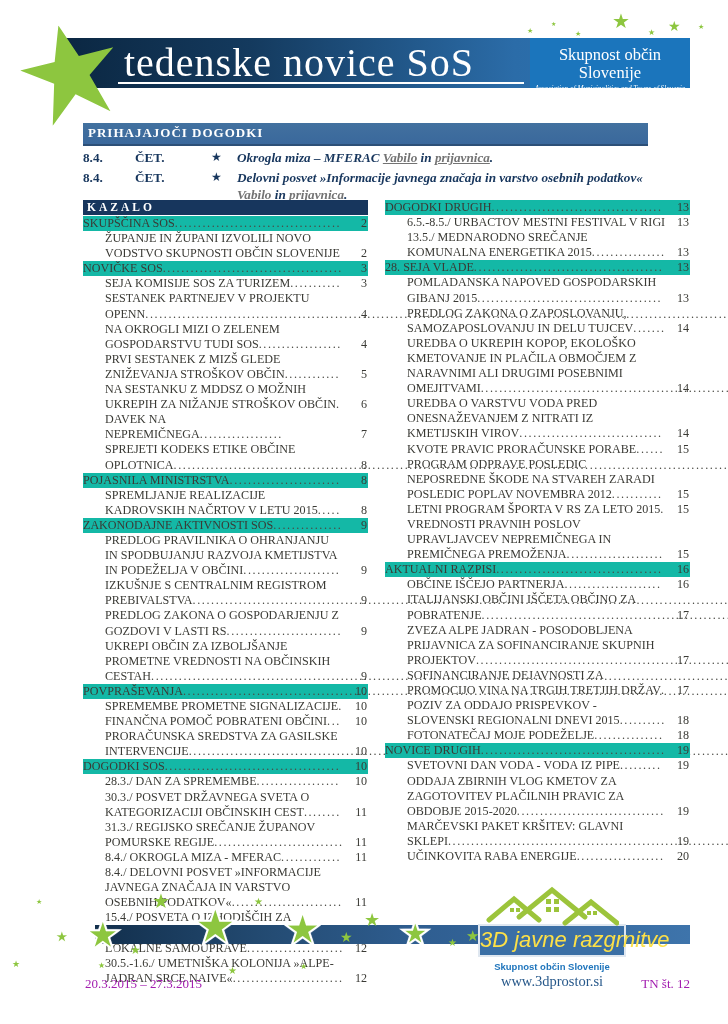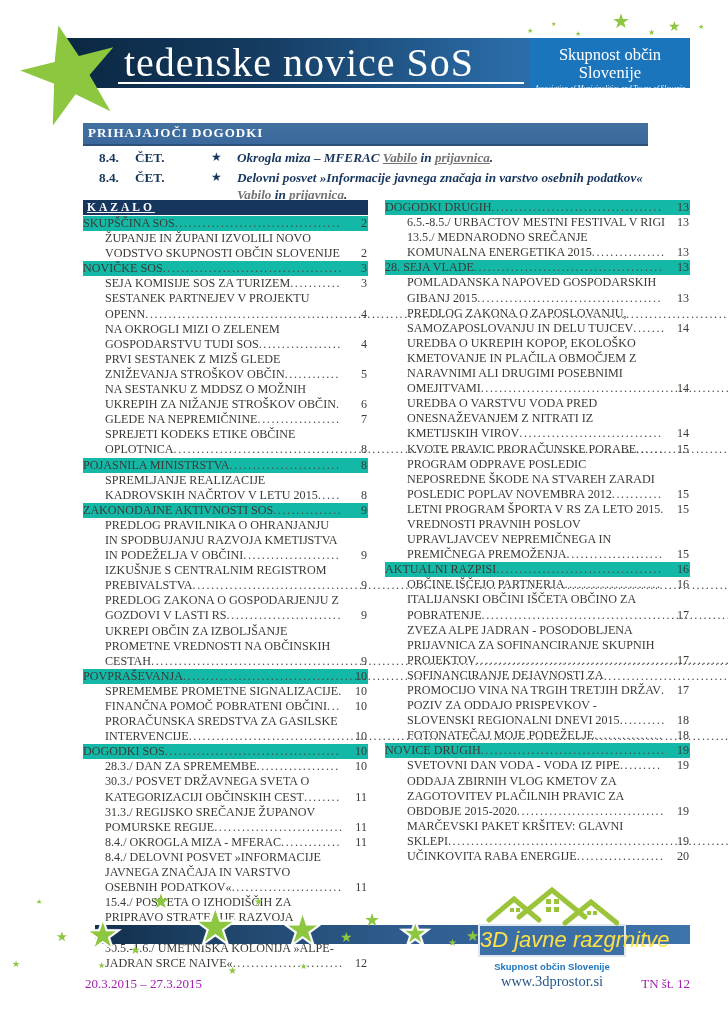--- a/index.html
+++ b/index.html
@@ -35,33 +35,33 @@
   .gstar.outlined { -webkit-text-stroke:2px #ffffff; text-shadow:0 0 2px #fff; }
   
   .upcoming { position:absolute; left:83px; top:123px; width:565px; }
   .blue-bar {
     background:linear-gradient(180deg,#42719f 0%,#3a689c 100%);
     border-bottom:2px solid #2c4f77;
     color:#fff; font-weight:bold; font-size:13px; letter-spacing:1px;
     padding:2px 4px 3px 5px;
   }
   .event-row { display:flex; align-items:flex-start; margin-top:3px; font-size:13.2px; font-weight:bold; font-style:italic; color:#17365d; line-height:17px; }
-  .ev-date { flex:0 0 52px; font-style:normal;text-align:center; }
+  .ev-date { flex:0 0 52px; font-style:normal; }
   .ev-day  { flex:0 0 76px; font-style:normal; }
   .ev-star { flex:0 0 26px; font-style:normal; color:#17365d; font-size:12px; }
   .ev-star::before { content:"★"; font-family:"DejaVu Sans", sans-serif; }
   .ev-text { flex:1 1 auto; }
   .ev-link { color:#737373; text-decoration:underline; cursor:pointer; }
   
   .toc { position:absolute; left:83px; top:200px; width:607px; display:flex; }
   .toc-col.left  { width:285px; margin-right:17px; }
   .toc-col.right { width:305px; }
   .navy-bar {
     background:#17365d; color:#fff; font-weight:bold; font-size:11.5px;
-    letter-spacing:3px; padding:1px 4px 2px 4px; margin-bottom:1px;text-decoration:underline;
+    letter-spacing:3px; padding:1px 4px 2px 4px; margin-bottom:1px;
   }
   .toc-row {
     position:relative; font-size:12.1px; line-height:15.1px;
     padding-right:24px; color:#3a3a35; cursor:pointer;
   }
   .toc-row.item { padding-left:22px; }
   .toc-row.section { background:#14b8a6; }
   .toc-dots { letter-spacing:1.6px; color:#4a4a44; }
   .toc-page { position:absolute; right:1px; bottom:0; }
   
@@ -151,21 +151,21 @@
           <div class="toc-row item">
     <span class="toc-label">NA OKROGLI MIZI O ZELENEM GOSPODARSTVU TUDI SOS</span><span class="toc-dots">..................</span><span class="toc-page">4</span>
   </div>
           <div class="toc-row item">
     <span class="toc-label">PRVI SESTANEK Z MIZŠ GLEDE ZNIŽEVANJA STROŠKOV OBČIN</span><span class="toc-dots">............</span><span class="toc-page">5</span>
   </div>
           <div class="toc-row item">
     <span class="toc-label">NA SESTANKU Z MDDSZ O MOŽNIH UKREPIH ZA NIŽANJE STROŠKOV OBČIN</span><span class="toc-dots">.</span><span class="toc-page">6</span>
   </div>
           <div class="toc-row item">
-    <span class="toc-label">GLEDE NA NEPREMIČNINE</span><span class="toc-dots">..................</span><span class="toc-page">7</span>
+    <span class="toc-label">DAVEK NA NEPREMIČNEGA</span><span class="toc-dots">..................</span><span class="toc-page">7</span>
   </div>
           <div class="toc-row item">
     <span class="toc-label">SPREJETI KODEKS ETIKE OBČINE OPLOTNICA</span><span class="toc-dots">........................................................................................................................................................................................................</span><span class="toc-page">8</span>
   </div>
           <div class="toc-row section">
     <span class="toc-label">POJASNILA MINISTRSTVA</span><span class="toc-dots">........................</span><span class="toc-page">8</span>
   </div>
           <div class="toc-row item">
     <span class="toc-label">SPREMLJANJE REALIZACIJE KADROVSKIH NAČRTOV V LETU 2015</span><span class="toc-dots">.....</span><span class="toc-page">8</span>
   </div>

